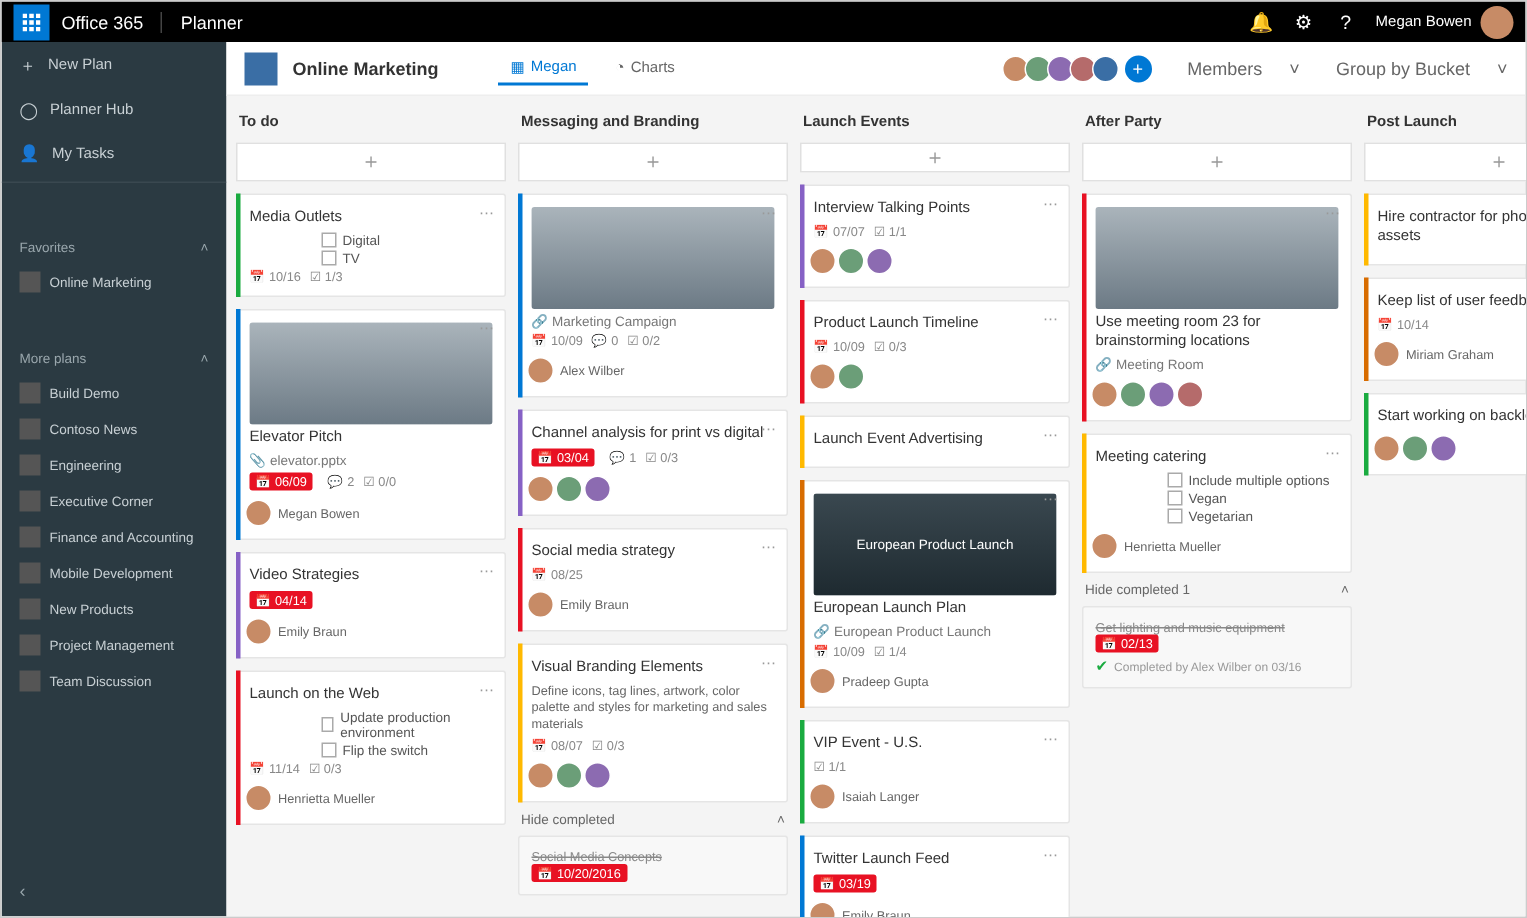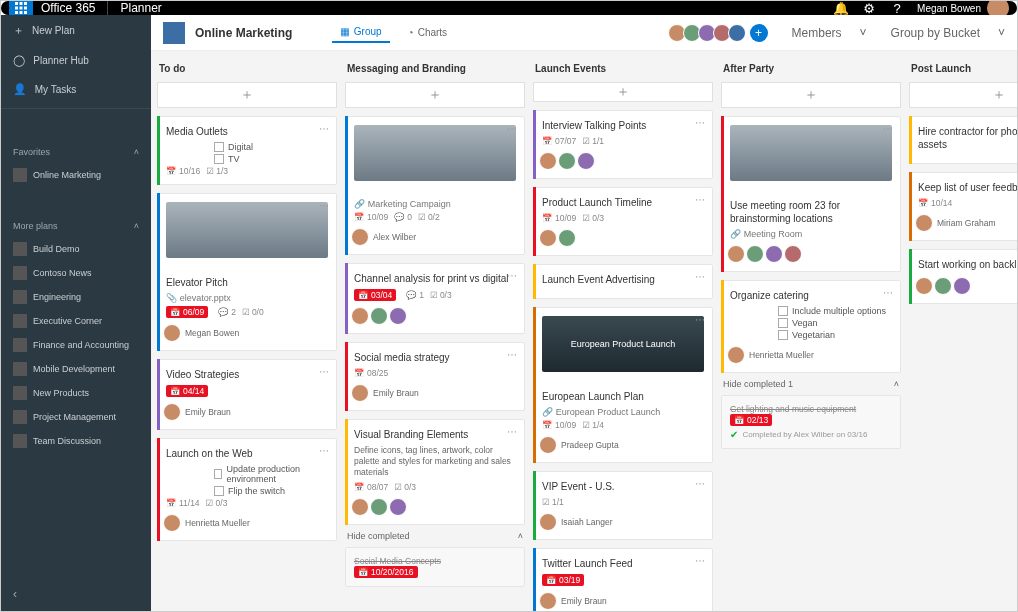--- a/index.html
+++ b/index.html
@@ -1,20 +1,20 @@
 <!DOCTYPE html>
 <html><head>
 <meta charset="utf-8">
 <style>
 * { box-sizing: border-box; margin: 0; padding: 0; }
 body { font-family: "Segoe UI", Arial, sans-serif; background: #fff; font-size: 10px; color: #333; }
 .app { display: flex; flex-direction: column; height: 612px; width: 1018px; overflow: hidden; border:1px solid #ccc; }
 
 
-.topbar { background: #000; color: #fff; height: 14px; display: flex; align-items: center; padding: 0 8px; border-radius: 11px; }
+.topbar { background: #000; color: #fff; height: 27px; display: flex; align-items: center; padding: 0 8px; }
 .waffle { width: 24px; height: 24px; display: flex; align-items: center; justify-content: center; background:#0078d4; margin-right: 8px; }
 .brand { font-size: 12px; margin-right: 12px; }
 .appname { font-size: 12px; color: #fff; border-left: 1px solid #444; padding-left: 12px; }
 .top-spacer { flex: 1; }
 .top-icon { width: 28px; height: 28px; display:flex; align-items:center; justify-content:center; color:#fff; font-size:13px; }
 .avatar-top { width:22px; height:22px; border-radius:50%; background:#c78b66; margin-left:6px; }
 
 .main { flex:1; display:flex; overflow:hidden; }
 
 
@@ -53,21 +53,21 @@
 .card-title { font-size:10px; color:#333; margin-bottom:4px; line-height:1.3; }
 .card-sub { font-size:8.5px; color:#666; margin-bottom:4px; line-height:1.3; }
 .chip { display:inline-flex; align-items:center; gap:3px; font-size:8.5px; padding:1px 4px; border-radius:2px; margin-right:4px; }
 .chip.red { background:#e81123; color:#fff; }
 .meta { font-size:8.5px; color:#888; display:flex; gap:6px; align-items:center; margin-top:2px; }
 .check { width:10px; height:10px; border:1px solid #aaa; display:inline-block; margin-right:4px; vertical-align:middle; }
 .checklist-row { font-size:9px; color:#555; margin:2px 0; display:flex; align-items:center;padding-left:48px; }
 .card-foot { display:flex; align-items:center; gap:4px; margin-top:6px; }
 .card-foot .name { font-size:8.5px; color:#666; }
 .kebab { position:absolute; top:6px; right:6px; color:#999; font-size:10px; letter-spacing:1px; }
-.card-img { width:100%; height:56px; background:#8a9aa5; margin-bottom:18px; border-radius:2px; background-image:linear-gradient(#aab4bb,#6c7a85);text-align:right; }
+.card-img { width:100%; height:68px; background:#8a9aa5; margin-bottom:2px; border-radius:2px; background-image:linear-gradient(#aab4bb,#6c7a85);text-align:right; }
 .card-img.dark { background-image:linear-gradient(#3a4850,#1e2a30); display:flex; align-items:center; justify-content:center; color:#fff; font-size:9px; }
 .hide-comp { font-size:9px; color:#666; padding:6px 2px; display:flex; justify-content:space-between; align-items:center; cursor:pointer; }
 .completed-card { background:#f8f8f8; }
 .completed-text { font-size:8.5px; color:#888; text-decoration:line-through; }
 .completed-by { font-size:8px; color:#999; margin-top:3px; display:flex; align-items:center; gap:4px; }
 .checkmark { color:#1aab40; font-size:10px; }
 .icon-glyph { font-size:11px; }
 .attach { font-size:9px; color:#777; display:flex; align-items:center; gap:3px; margin:3px 0; }
 </style>
 </head>
@@ -174,21 +174,21 @@
       </div>
     </div>
 
     <div class="content">
       <div class="plan-header">
         <div class="plan-tile"></div>
         <div class="plan-title">Online Marketing</div>
         <div style="width:20px"></div>
         <div class="tab active">
           <span>▦</span>
-          <span>Group</span>
+          <span>Megan</span>
         </div>
         <div class="tab">
           <span>◔</span>
           <span>Charts</span>
         </div>
         <div class="ph-spacer"></div>
         <div class="member-strip">
           <div class="avatar-sm av1"></div>
             <div class="avatar-sm av2"></div>
             <div class="avatar-sm av3"></div>
@@ -429,21 +429,21 @@
                 <div class="card-foot">
                   <div class="avatar-sm av1"></div>
                   <div class="avatar-sm av2"></div>
                   <div class="avatar-sm av3"></div>
                   <div class="avatar-sm av4"></div>
                 </div>
               </div>
               <div class="card">
       <div class="card-stripe sy"></div>
       <div class="kebab">⋯</div>
-                <div class="card-title">Organize catering</div>
+                <div class="card-title">Meeting catering</div>
                 <div class="checklist-row"><span class="check"></span>Include multiple options</div>
                 <div class="checklist-row"><span class="check"></span>Vegan</div>
                 <div class="checklist-row"><span class="check"></span>Vegetarian</div>
                 <div class="card-foot">
                   <div class="avatar-sm av1"></div>
                   <span class="name">Henrietta Mueller</span>
                 </div>
               </div>
             </div>
             <div class="hide-comp">

